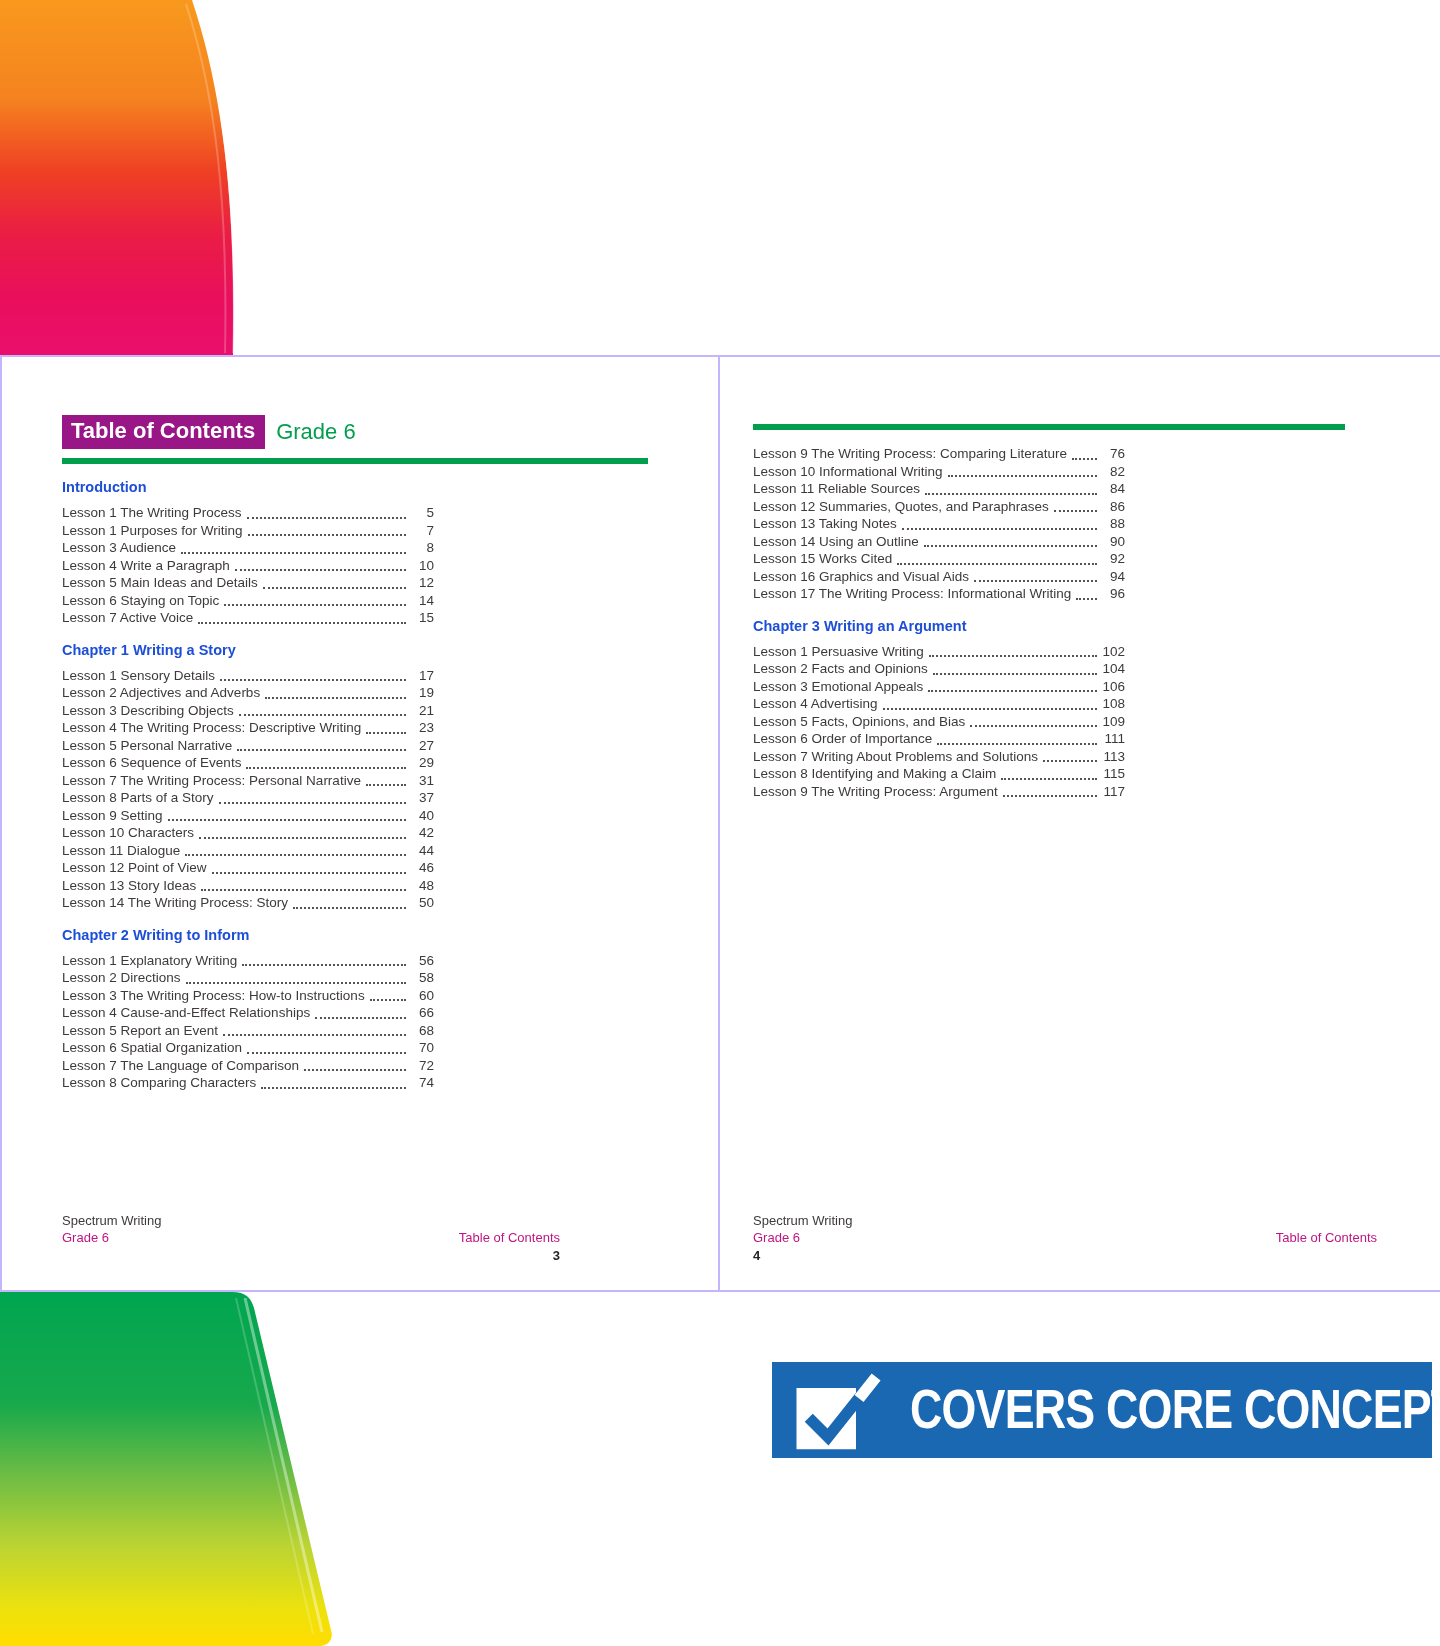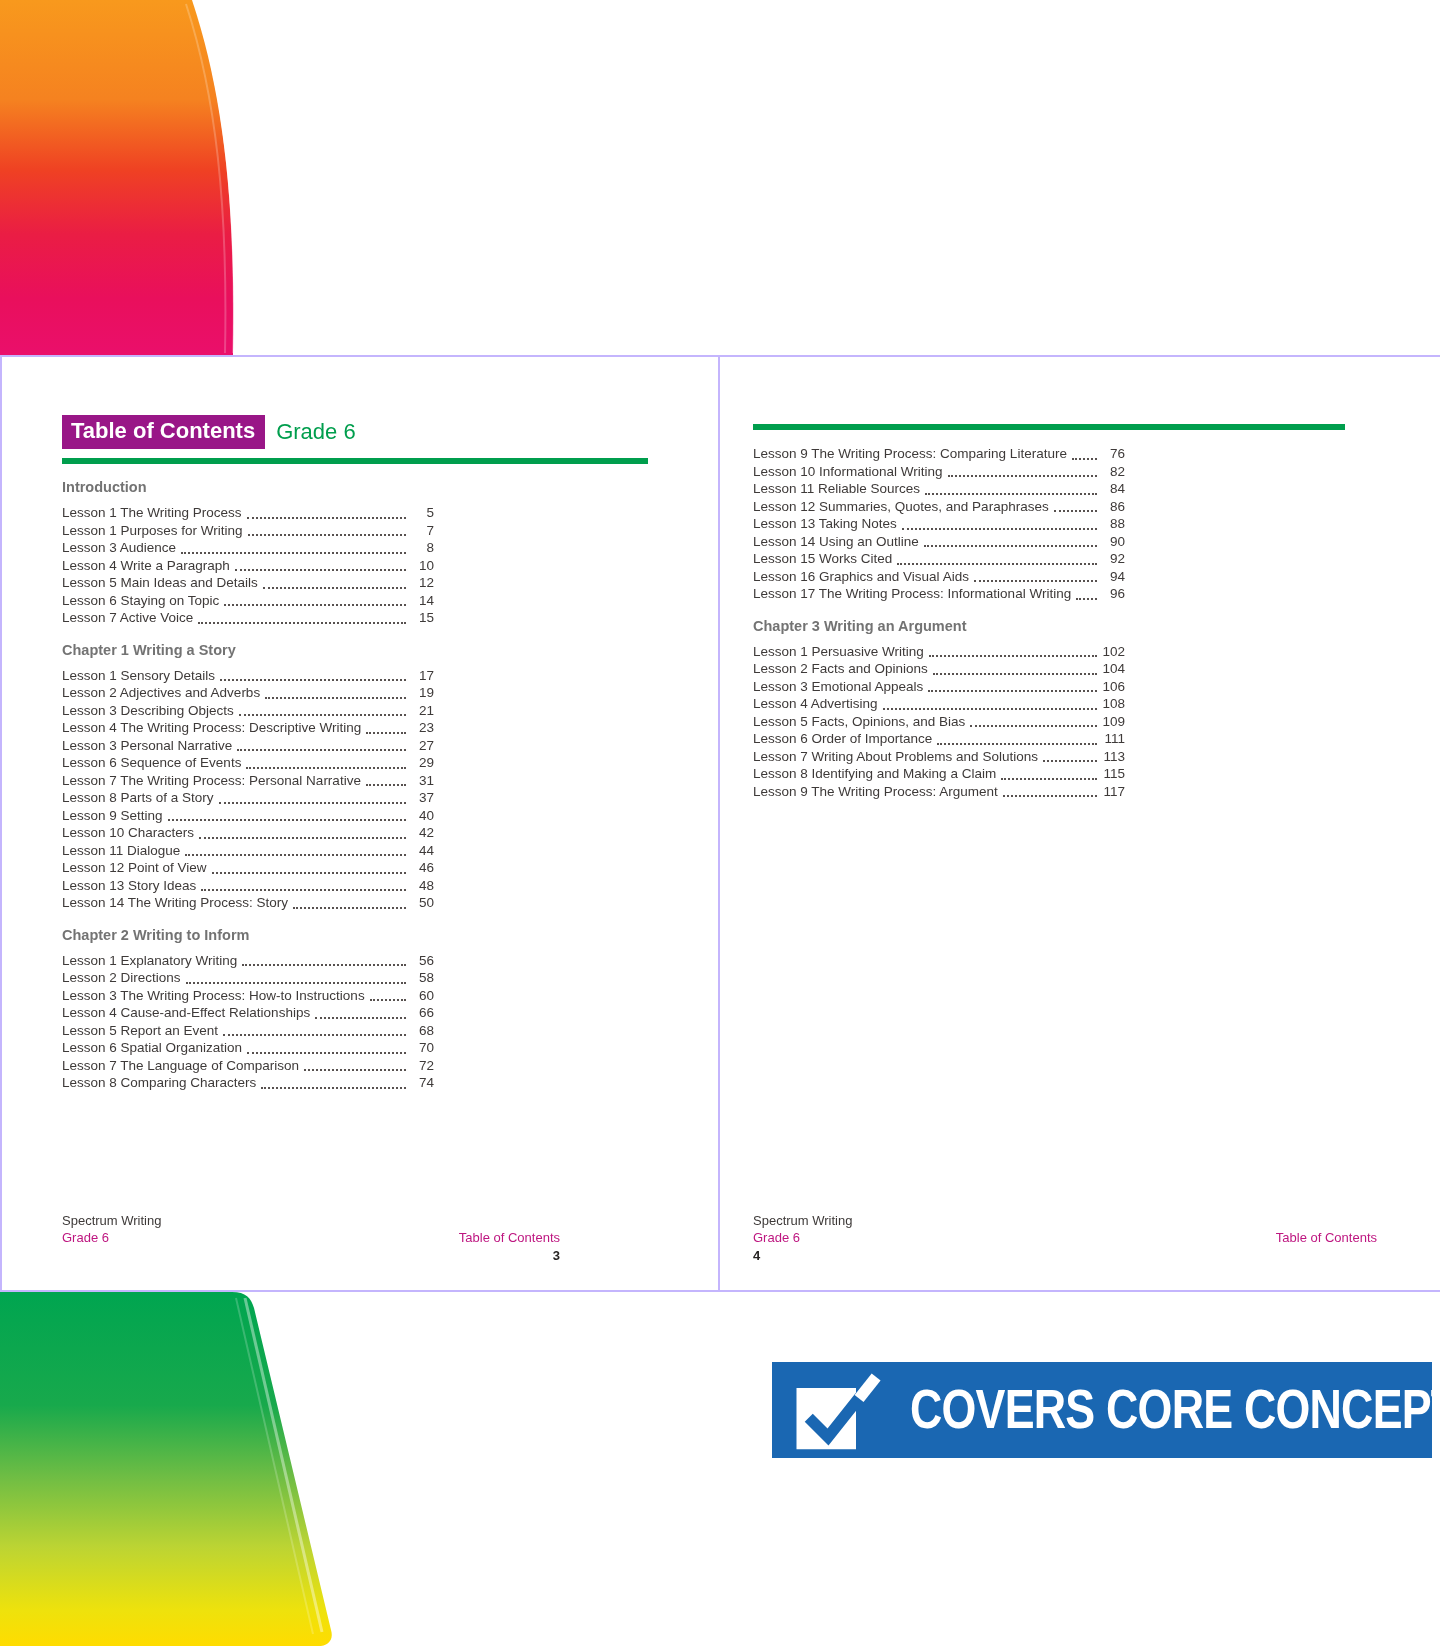--- a/index.html
+++ b/index.html
@@ -35,21 +35,21 @@
     display:inline-block;background:var(--purple);color:#ffffff;
     font-weight:bold;font-size:22px;line-height:22px;padding:5px 10px 7px 9px;
   }
   .toc-badge .suffix{font-size:16.5px;font-weight:bold;margin-left:7px;}
   .grade-label{color:var(--green);font-size:22px;margin-left:11px;font-weight:normal;}
   .rule{height:6px;background:var(--green);margin-top:9px;}
   .rule-left{width:586px;}
   .rule-right{width:592px;}
   
   .toc{width:372px;color:var(--ink);font-size:13.5px;margin-top:2px;}
-  .toc-heading{font-weight:bold;font-size:14.5px;color:#737373;margin:15px 0 9px;}
+  .toc-heading{font-weight:bold;font-size:14.5px;color:#1d4ed8;margin:15px 0 9px;}
   .toc-list{}
   .toc-list.first{margin-top:15px;}
   .toc-row{display:flex;align-items:baseline;line-height:17.5px;}
   .toc-list.loose .toc-row{margin-top:16px;}
   .toc-title{white-space:nowrap;}
   .dots{
     flex:1 1 auto;min-width:10px;margin:0 4px 3px 5px;
     border-bottom:2px dotted #57514F;align-self:flex-end;
   }
   .toc-page{text-align:right;min-width:24px;white-space:nowrap;}
@@ -173,21 +173,21 @@
                 <span class="toc-title">Lesson 3 Describing Objects</span>
                 <span class="dots"></span>
                 <span class="toc-page">21</span>
               </div>
               <div class="toc-row">
                 <span class="toc-title">Lesson 4 The Writing Process: Descriptive Writing</span>
                 <span class="dots"></span>
                 <span class="toc-page">23</span>
               </div>
               <div class="toc-row">
-                <span class="toc-title">Lesson 3 Personal Narrative</span>
+                <span class="toc-title">Lesson 5 Personal Narrative</span>
                 <span class="dots"></span>
                 <span class="toc-page">27</span>
               </div>
               <div class="toc-row">
                 <span class="toc-title">Lesson 6 Sequence of Events</span>
                 <span class="dots"></span>
                 <span class="toc-page">29</span>
               </div>
               <div class="toc-row">
                 <span class="toc-title">Lesson 7 The Writing Process: Personal Narrative</span>

